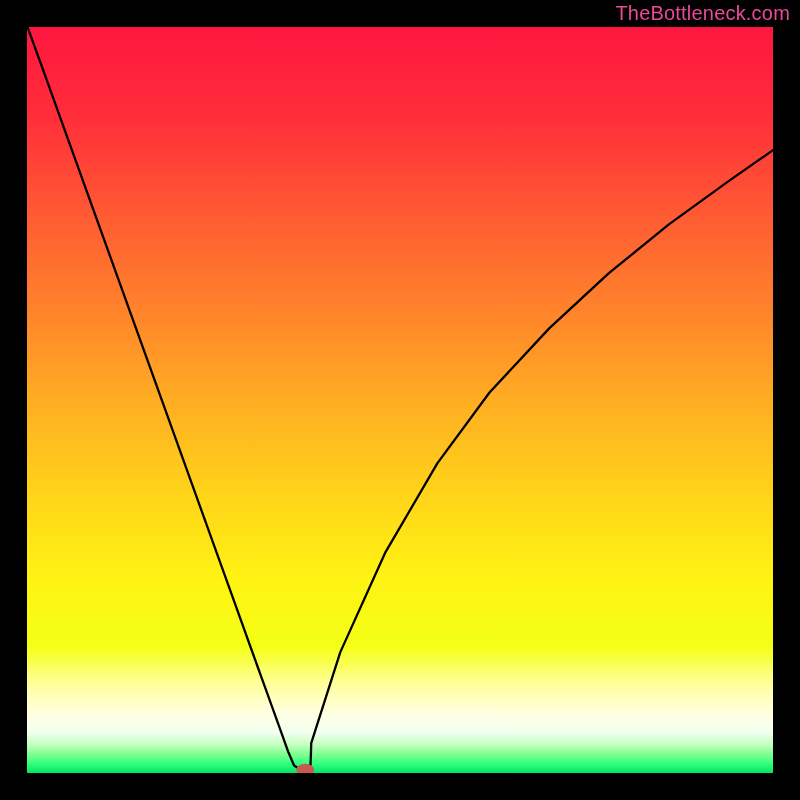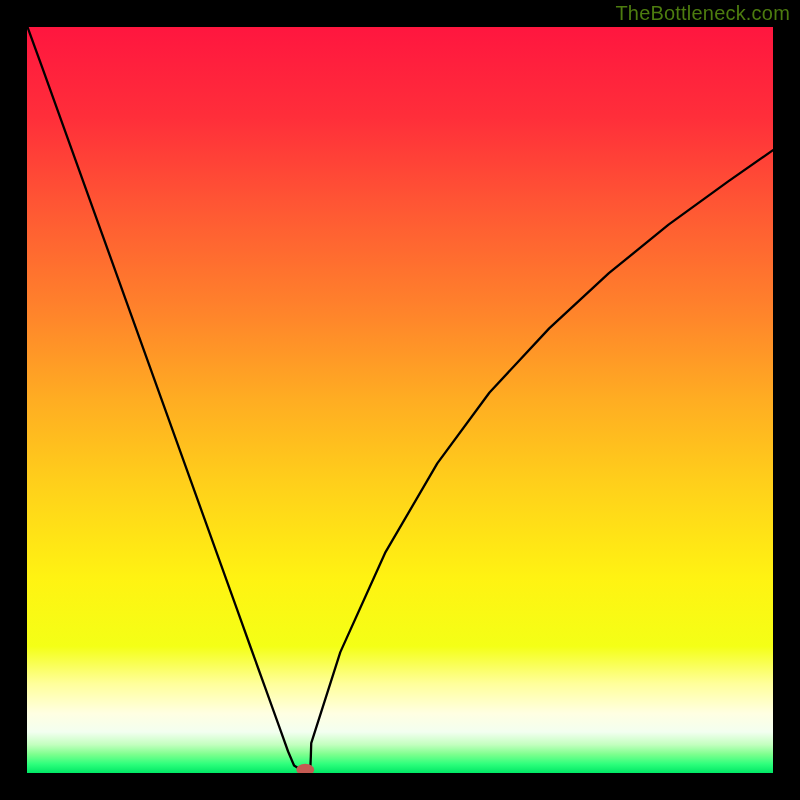--- a/index.html
+++ b/index.html
@@ -23,21 +23,21 @@
     position: absolute;
     left: 27px;
     top: 27px;
     width: 746px;
     height: 746px;
   }
   .watermark {
     position: absolute;
     top: 2px;
     right: 10px;
-    color: #4d7c0f;
+    color: #ec4899;
     font-size: 20px;
     font-weight: 500;
     letter-spacing: 0.2px;
   }
 </style>
 </head>
 <body>
 
 <div class="frame">
 

